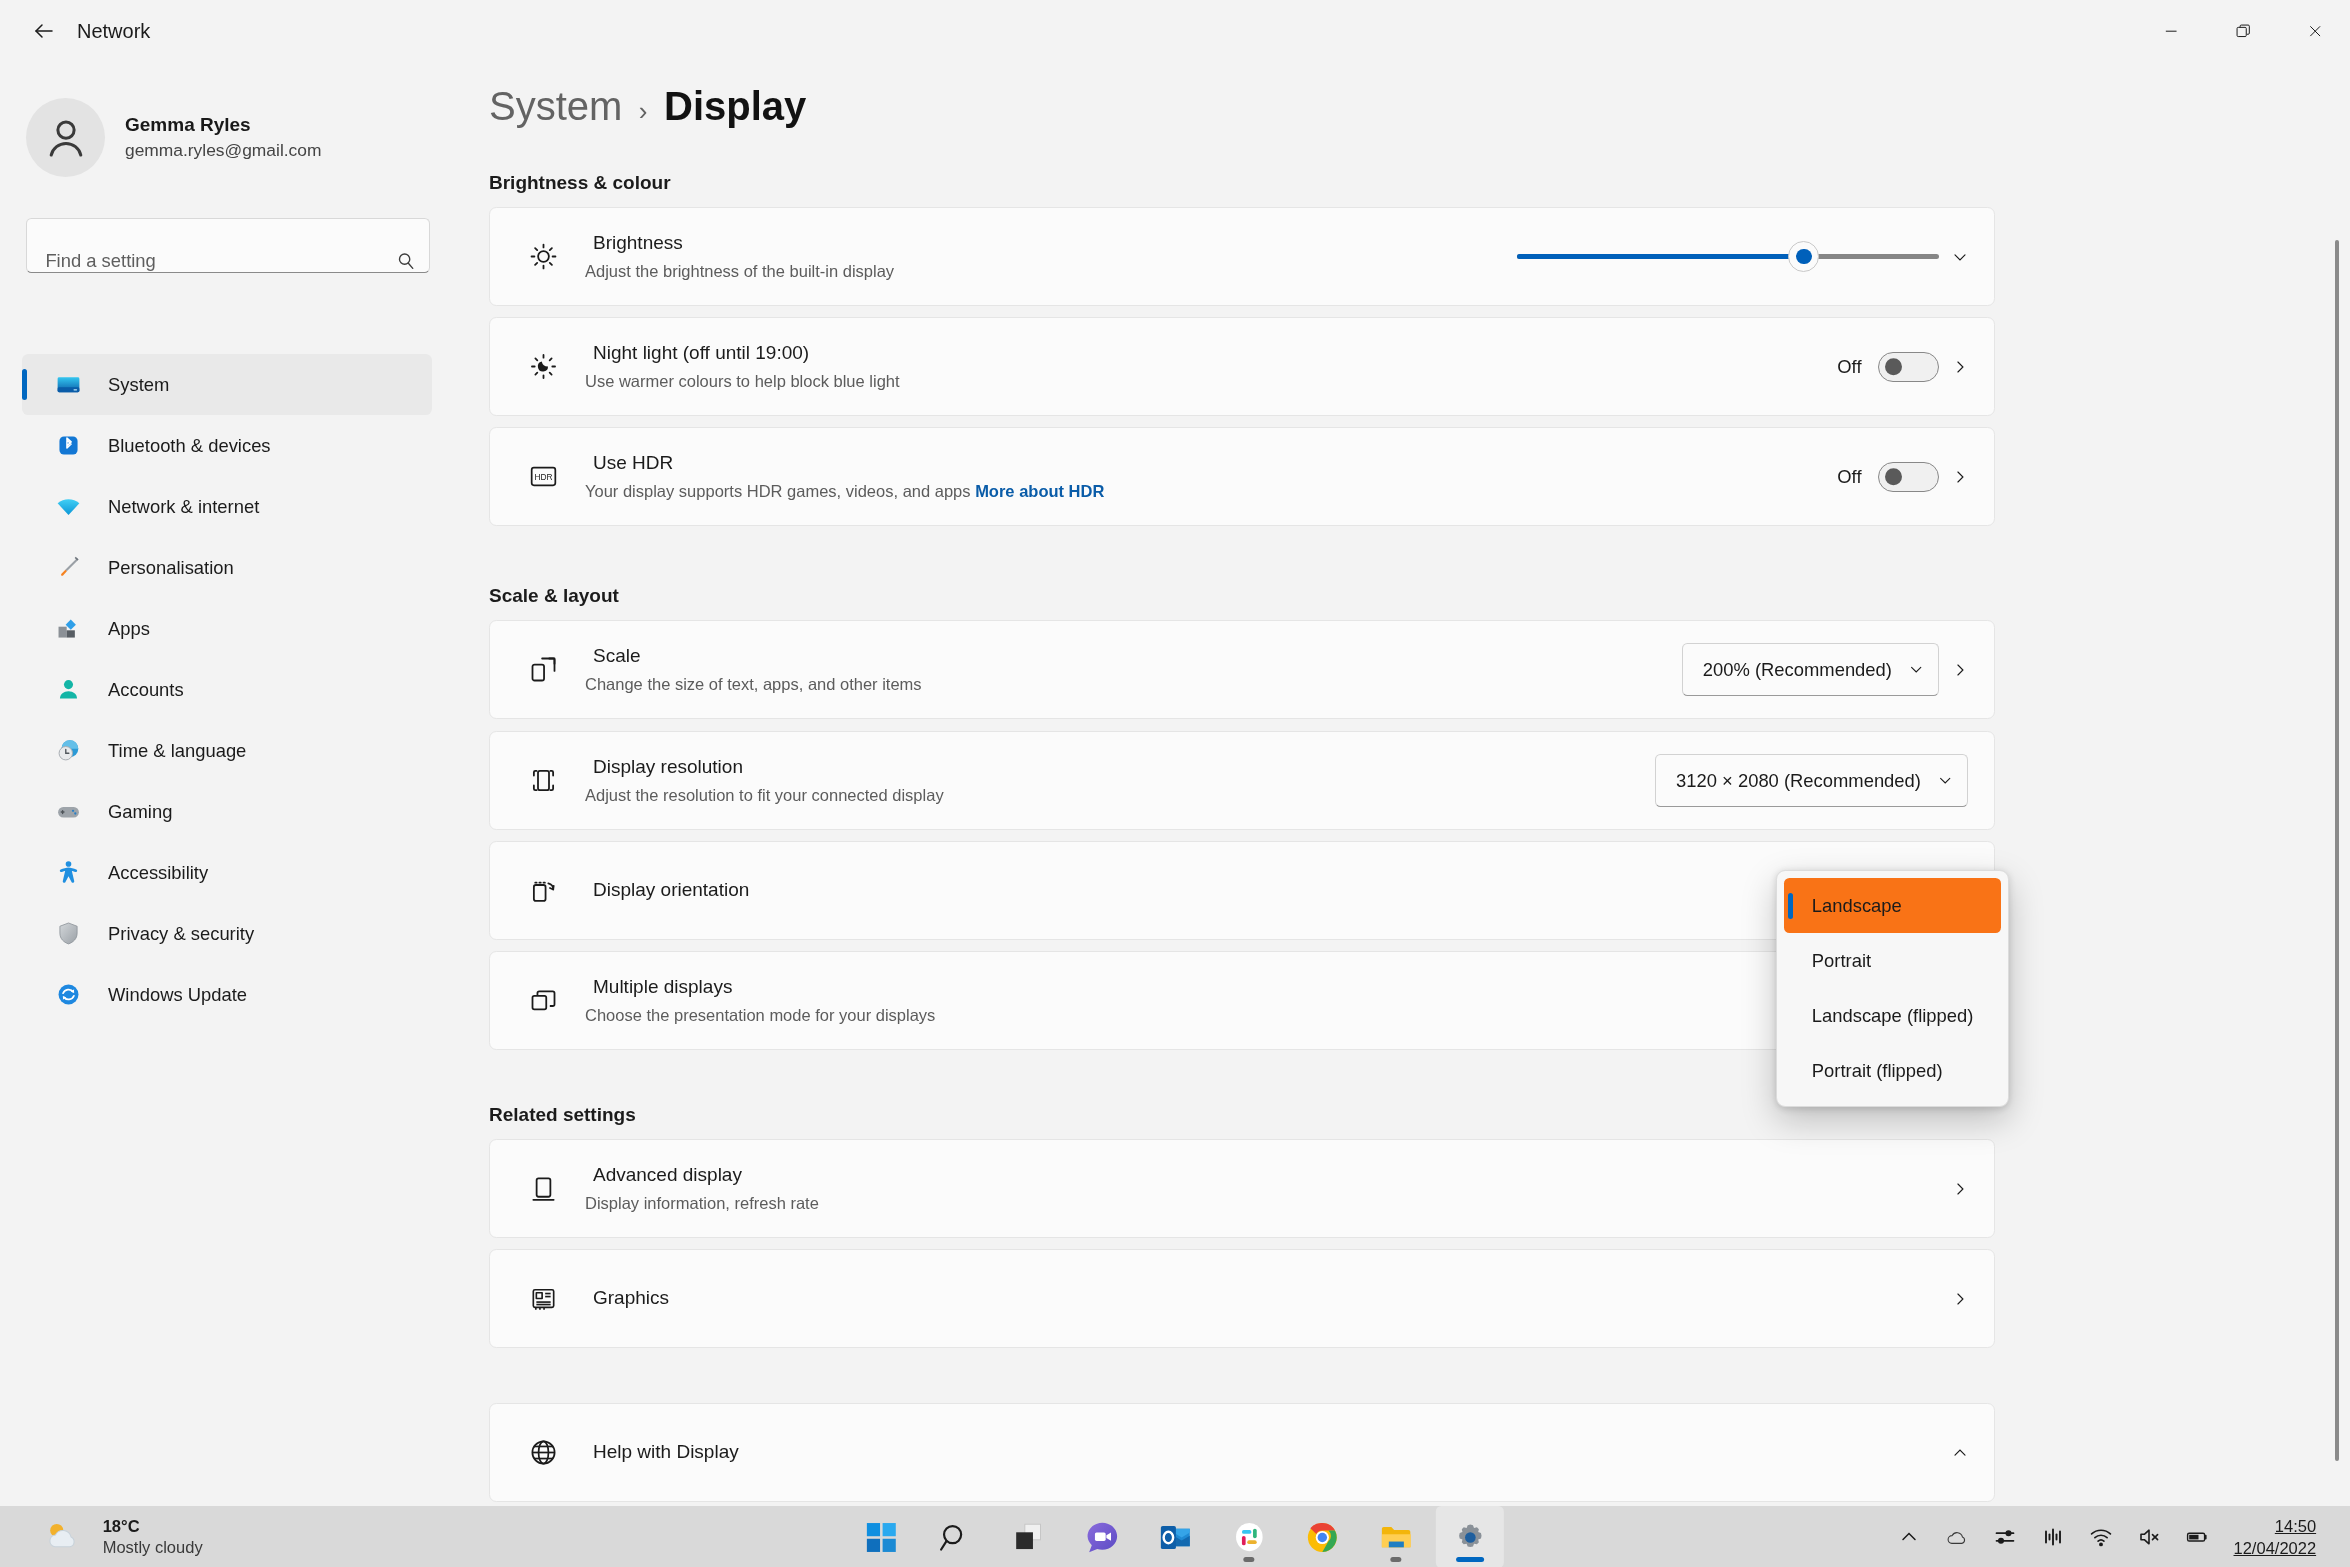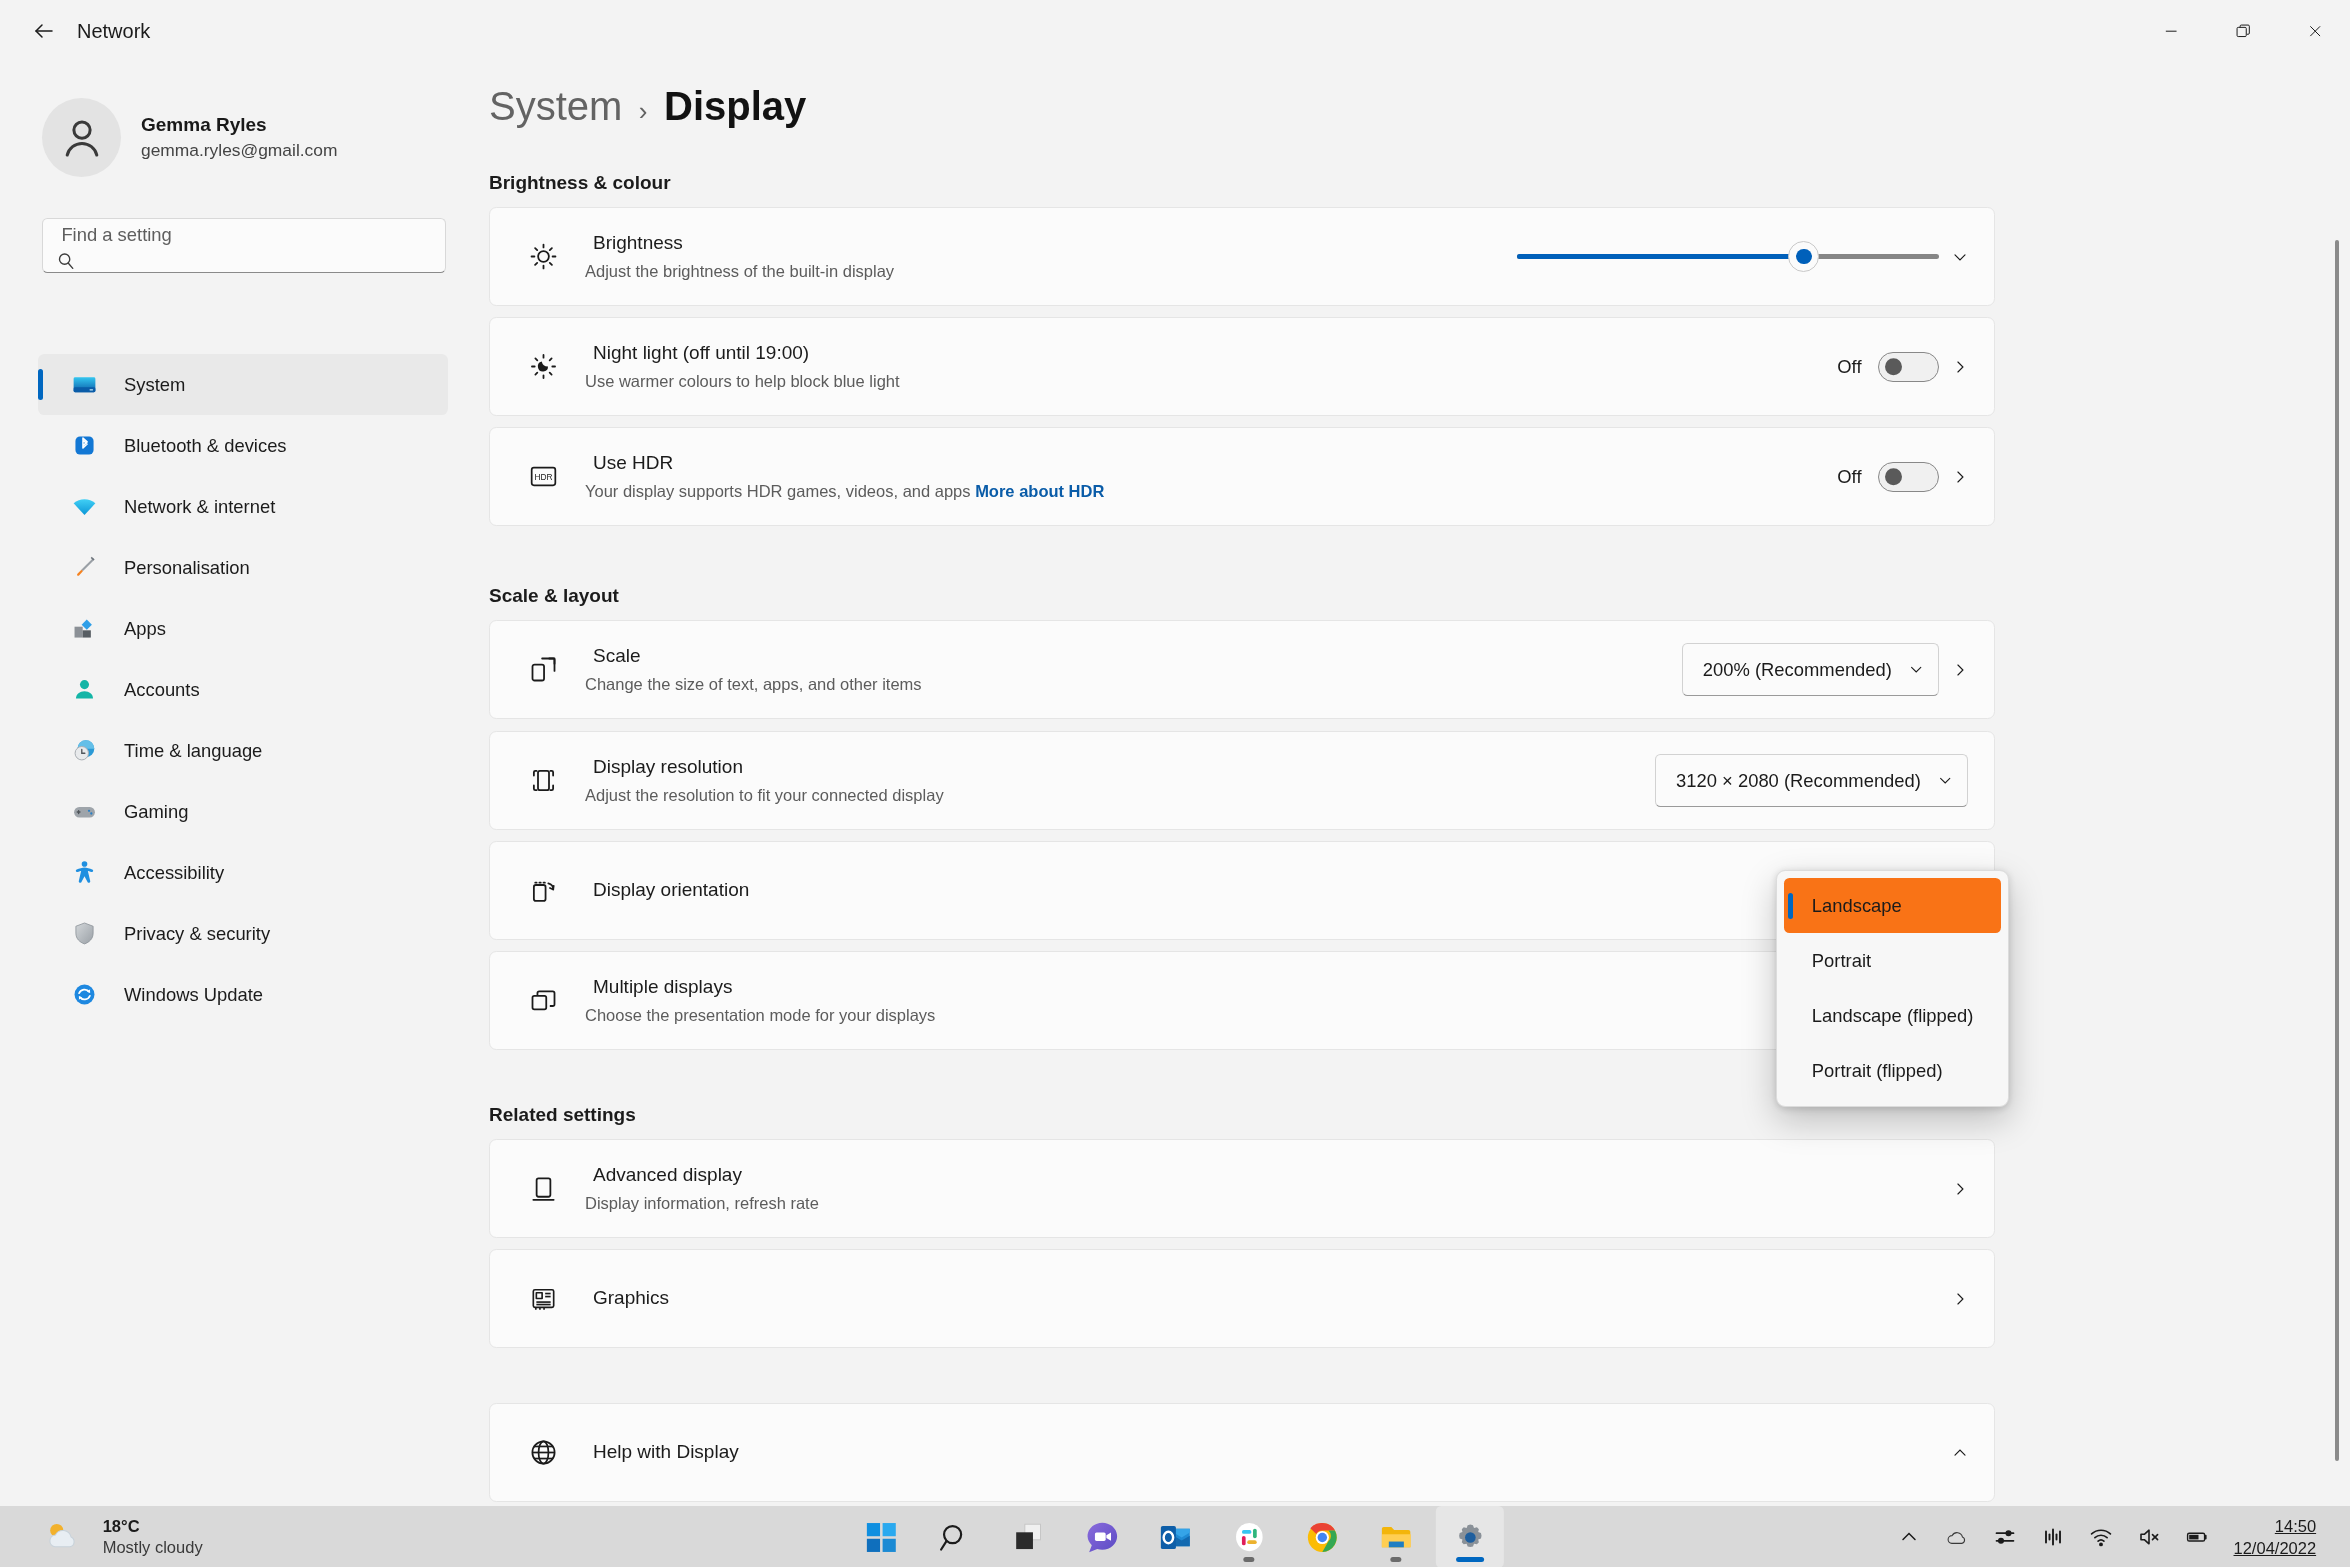--- a/index.html
+++ b/index.html
@@ -15,31 +15,31 @@
   .titlebar { position:absolute; top:0; left:0; width:2351px; height:62px; background:#f3f3f3; }
   .tb-back { position:absolute; left:20px; top:11px; width:48px; height:40px;
     display:flex; align-items:center; justify-content:center; border-radius:4.6px; cursor:pointer; }
   .tb-back svg { width:24px; height:24px; }
   .tb-title { position:absolute; left:77px; top:20px; font-size:20px; color:#1b1b1b; }
   .tb-ctrls { position:absolute; right:0; top:0; height:62px; display:flex; }
   .tb-btn { width:72px; height:62px; display:flex; align-items:center; justify-content:center; cursor:pointer; }
   .tb-btn svg { width:18.4px; height:18.4px; }
 
   
-  .sidebar { position:absolute; left:16px; top:62px; width:478px; height:1443px; background:#f3f3f3; }
+  .sidebar { position:absolute; left:0; top:62px; width:478px; height:1443px; background:#f3f3f3; }
   .account { position:absolute; left:26px; top:26px; width:404px; height:99px; display:flex; align-items:center; cursor:pointer; border-radius:5.5px; }
   .avatar { width:79px; height:79px; border-radius:50%; background:#e3e3e3; display:flex; align-items:center; justify-content:center; flex:0 0 79px; }
   .avatar svg { width:50px; height:50px; }
   .acct-txt { margin-left:20px; }
   .acct-name { font-size:19px; font-weight:bold; color:#191919; line-height:1.35; }
   .acct-mail { font-size:17.4px; color:#444; line-height:1.35; margin-top:1.8px; }
 
   .searchbox { position:absolute; left:26px; top:156px; width:404px; height:55px;
     background:#fbfbfb; border:0.9px solid #d8d8d8; border-bottom:1.8px solid #8a8a8a;
-    border-radius:5.5px; display:flex; align-items:flex-start; cursor:text;flex-direction:column; }
+    border-radius:5.5px; display:flex; align-items:flex-end; cursor:text; }
   .searchbox input { flex:1; border:none; outline:none; background:transparent;
     font-family:"Liberation Sans", sans-serif; font-size:18.4px; color:#1b1b1b; padding-left:18.4px; }
   .searchbox input::placeholder { color:#5e5e5e; }
   .search-ico { width:46px; display:flex; align-items:center; justify-content:center; }
   .search-ico svg { width:22px; height:22px; }
 
   .navlist { position:absolute; left:22px; top:292px; width:410px; }
   .navitem { position:relative; height:61px; display:flex; align-items:center;
     border-radius:6.4px; cursor:pointer; padding-left:29px; }
   .navitem.active { background:#e9e9e9; }

